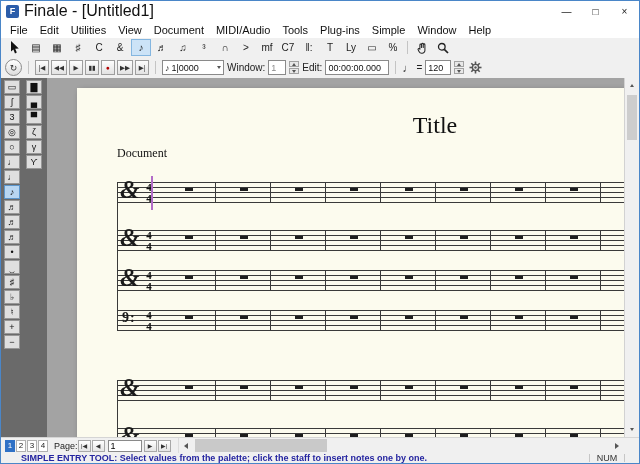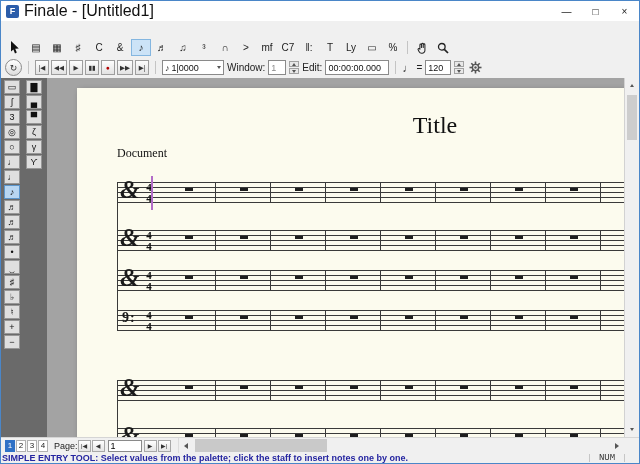--- a/index.html
+++ b/index.html
@@ -77,22 +77,22 @@
   .page-label{margin:0 0 0 2px;}
   .nav-btn{width:13px;height:12px;border:1px solid #a8a8a8;background:linear-gradient(#fff,#e5e5e5);display:flex;align-items:center;justify-content:center;font-size:6px;color:#333;margin-right:1px;box-sizing:border-box;}
   .page-input{width:34px;height:12px;border:1px solid #8a8a8a;font-size:9px;font-family:"Liberation Sans",sans-serif;padding:0 2px;margin:0 2px;box-sizing:border-box;}
   .hscroll{position:relative;flex:1;height:15px;background:#f0f0f0;margin-left:6px;border-left:1px solid #dcdcdc;}
   .hs-btn{position:absolute;top:0;width:15px;height:15px;display:flex;align-items:center;justify-content:center;}
   .hs-btn.left{left:0;}
   .hs-btn.right{right:0;}
   .hs-thumb{position:absolute;left:16px;top:1px;bottom:1px;width:132px;background:#c9c9c9;}
   .corner{width:15px;height:15px;flex:0 0 auto;}
   
-  .statusbar{position:absolute;top:452px;left:1px;right:0;height:10px;background:#f0f0f0;display:flex;align-items:center;font-size:9px;line-height:10px;color:#2424a0;font-weight:bold;padding-left:0;overflow:hidden;}
-  .sb-right{margin-left:auto;display:flex;align-items:center;height:100%;font-family:Liberation Mono, monospace;}
+  .statusbar{position:absolute;top:452px;left:11px;right:0;height:10px;background:#f0f0f0;display:flex;align-items:center;font-size:9px;line-height:10px;color:#2424a0;font-weight:bold;padding-left:9px;overflow:hidden;}
+  .sb-right{margin-left:auto;display:flex;align-items:center;height:100%;}
   .sb-sep{width:1px;height:8px;background:#c6c6c6;margin:0 4px;}
   .sb-num{color:#333;font-weight:normal;width:26px;text-align:center;}
   .sb-pad{width:10px;}
 </style>
 </head>
 <body>
 
 <div class="window">
 
   <div class="titlebar">
@@ -100,20 +100,33 @@
         <span>F</span>
       </div>
     <span class="title-text">Finale - [Untitled1]</span>
     <div class="win-controls">
       <div class="win-btn">—</div>
       <div class="win-btn">□</div>
       <div class="win-btn">×</div>
     </div>
   </div>
 
+  <div class="menubar">
+      <div class="menu-item">File</div>
+      <div class="menu-item">Edit</div>
+      <div class="menu-item">Utilities</div>
+      <div class="menu-item">View</div>
+      <div class="menu-item">Document</div>
+      <div class="menu-item">MIDI/Audio</div>
+      <div class="menu-item">Tools</div>
+      <div class="menu-item">Plug-ins</div>
+      <div class="menu-item">Simple</div>
+      <div class="menu-item">Window</div>
+      <div class="menu-item">Help</div>
+    </div>
 
   <div class="toolbar">
       <div class="tbtn">
         <svg width="10" height="13" viewBox="0 0 10 13">
           <path d="M1 0 L1 10.5 L3.4 8.4 L5 12.4 L6.8 11.6 L5.2 7.8 L8.8 7.6 Z" fill="#111"></path>
         </svg>
       </div>
       <div class="tbtn">▤</div>
       <div class="tbtn">▦</div>
       <div class="tbtn">♯</div>

